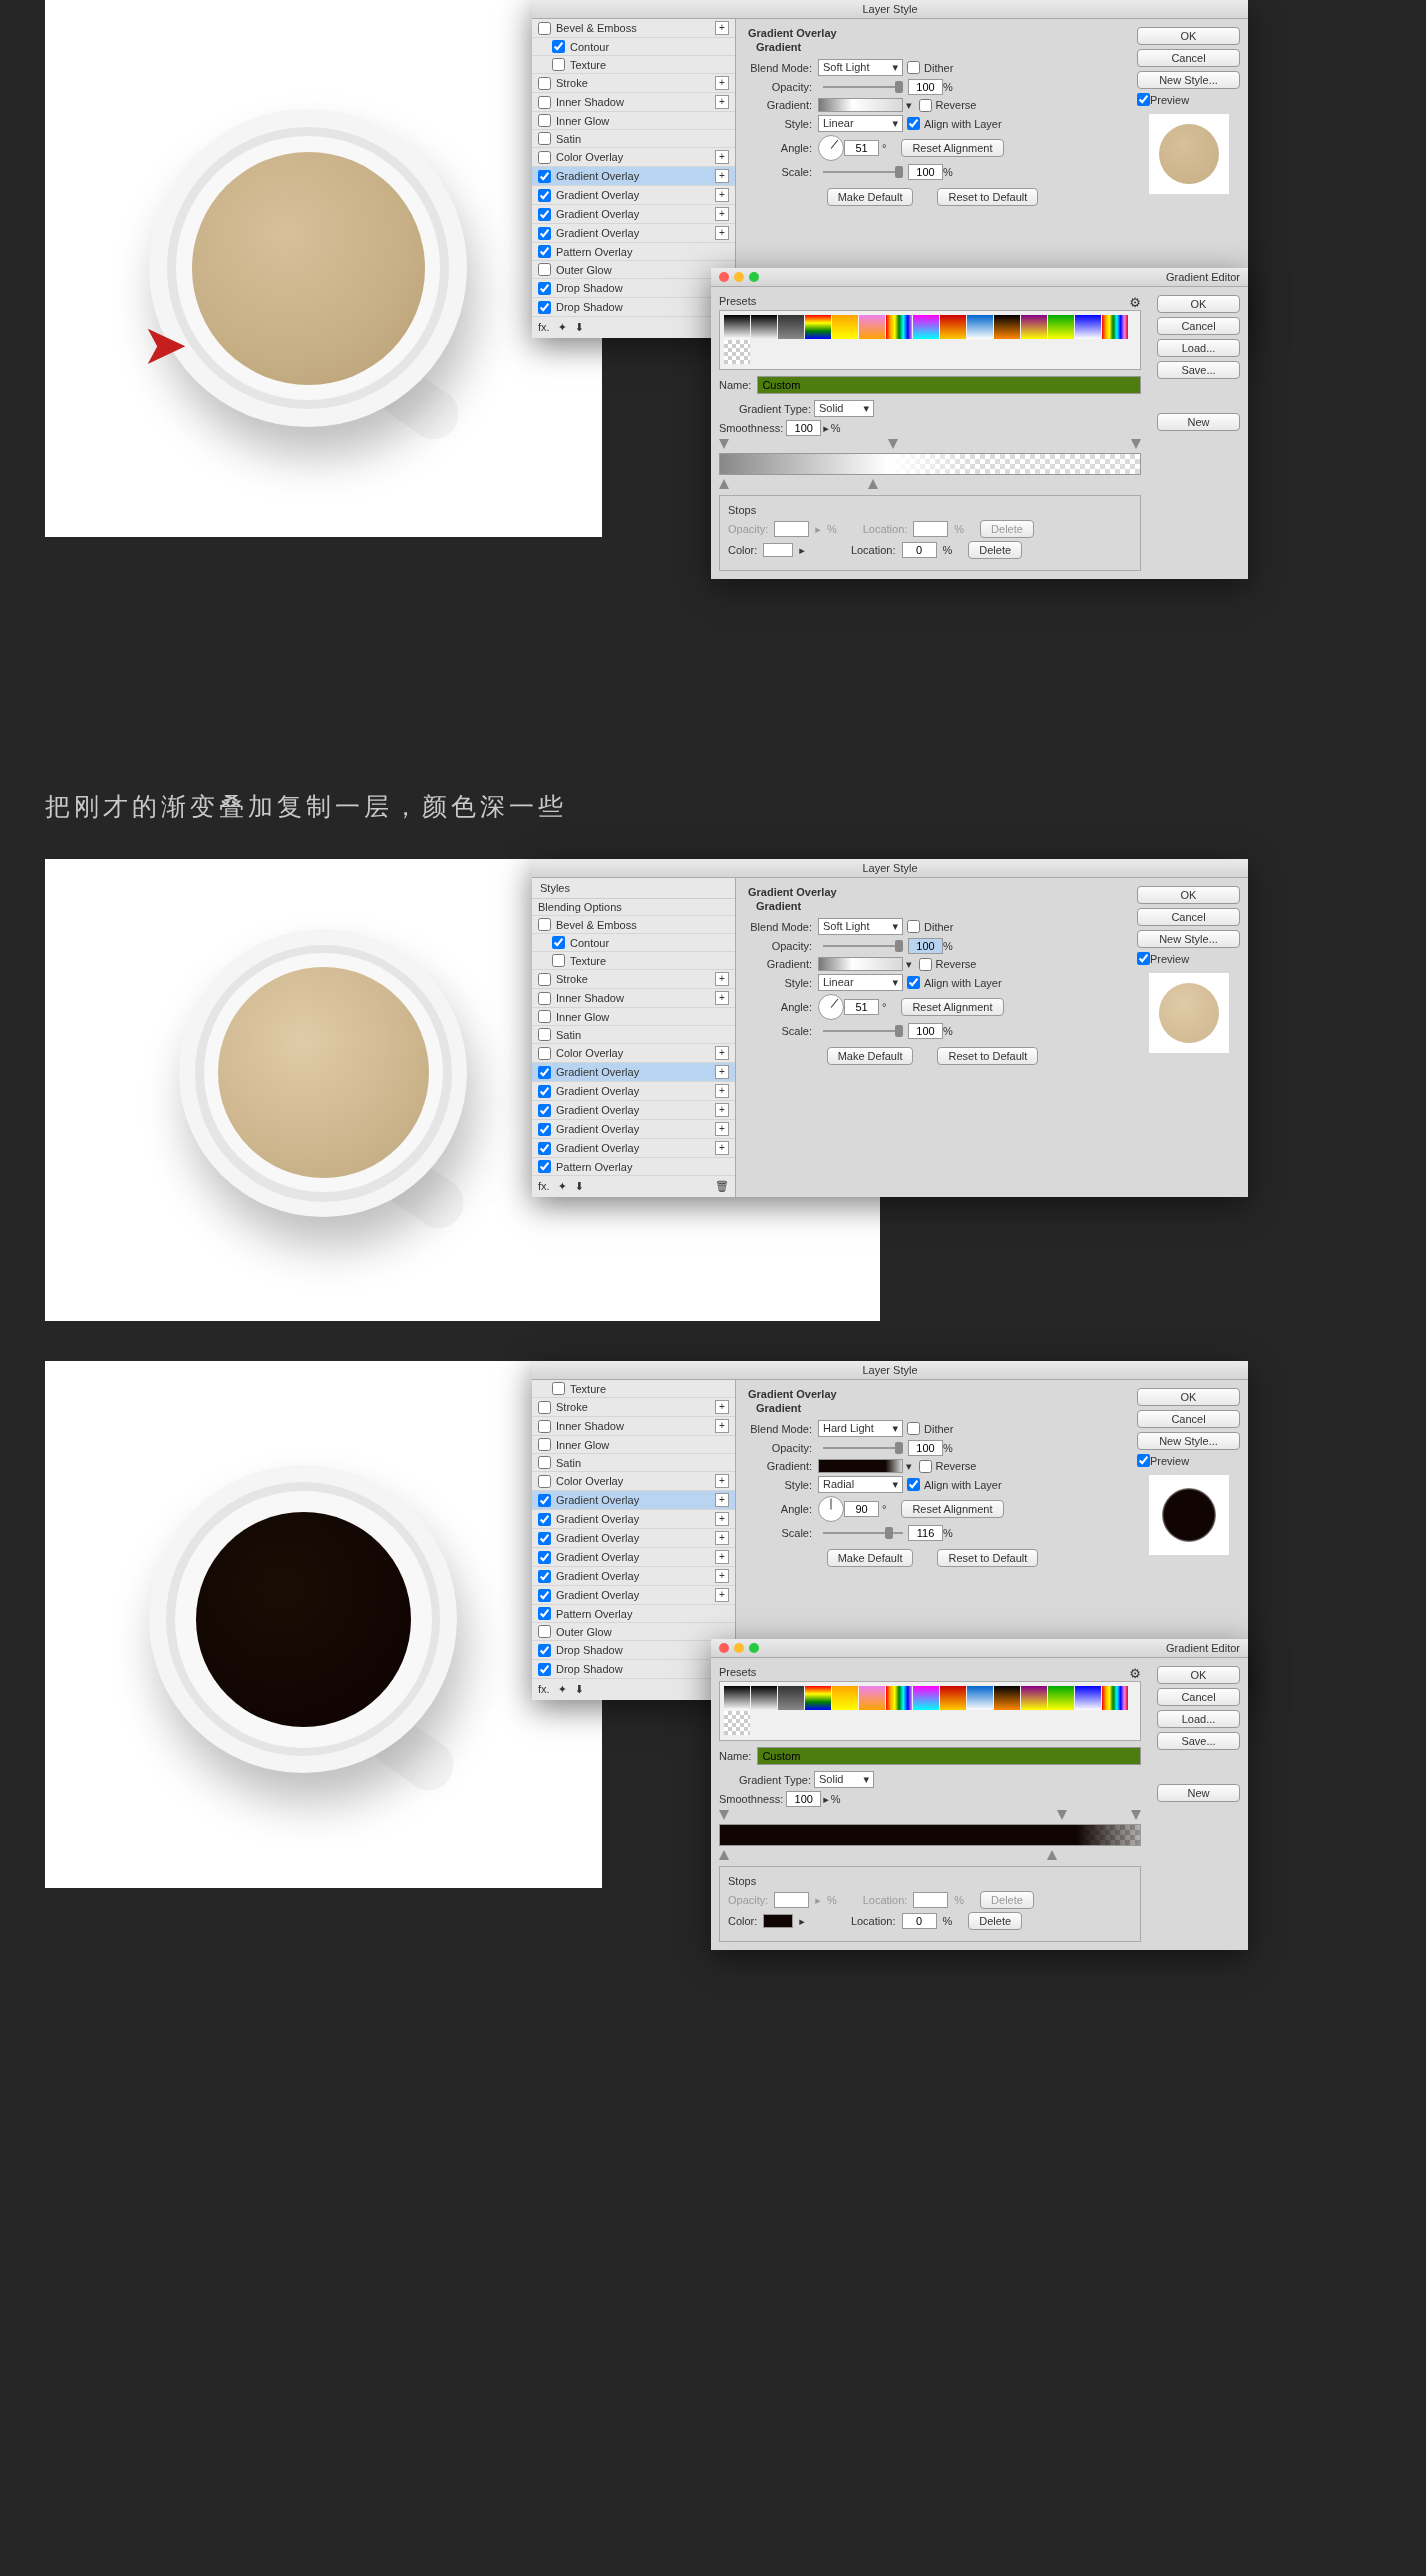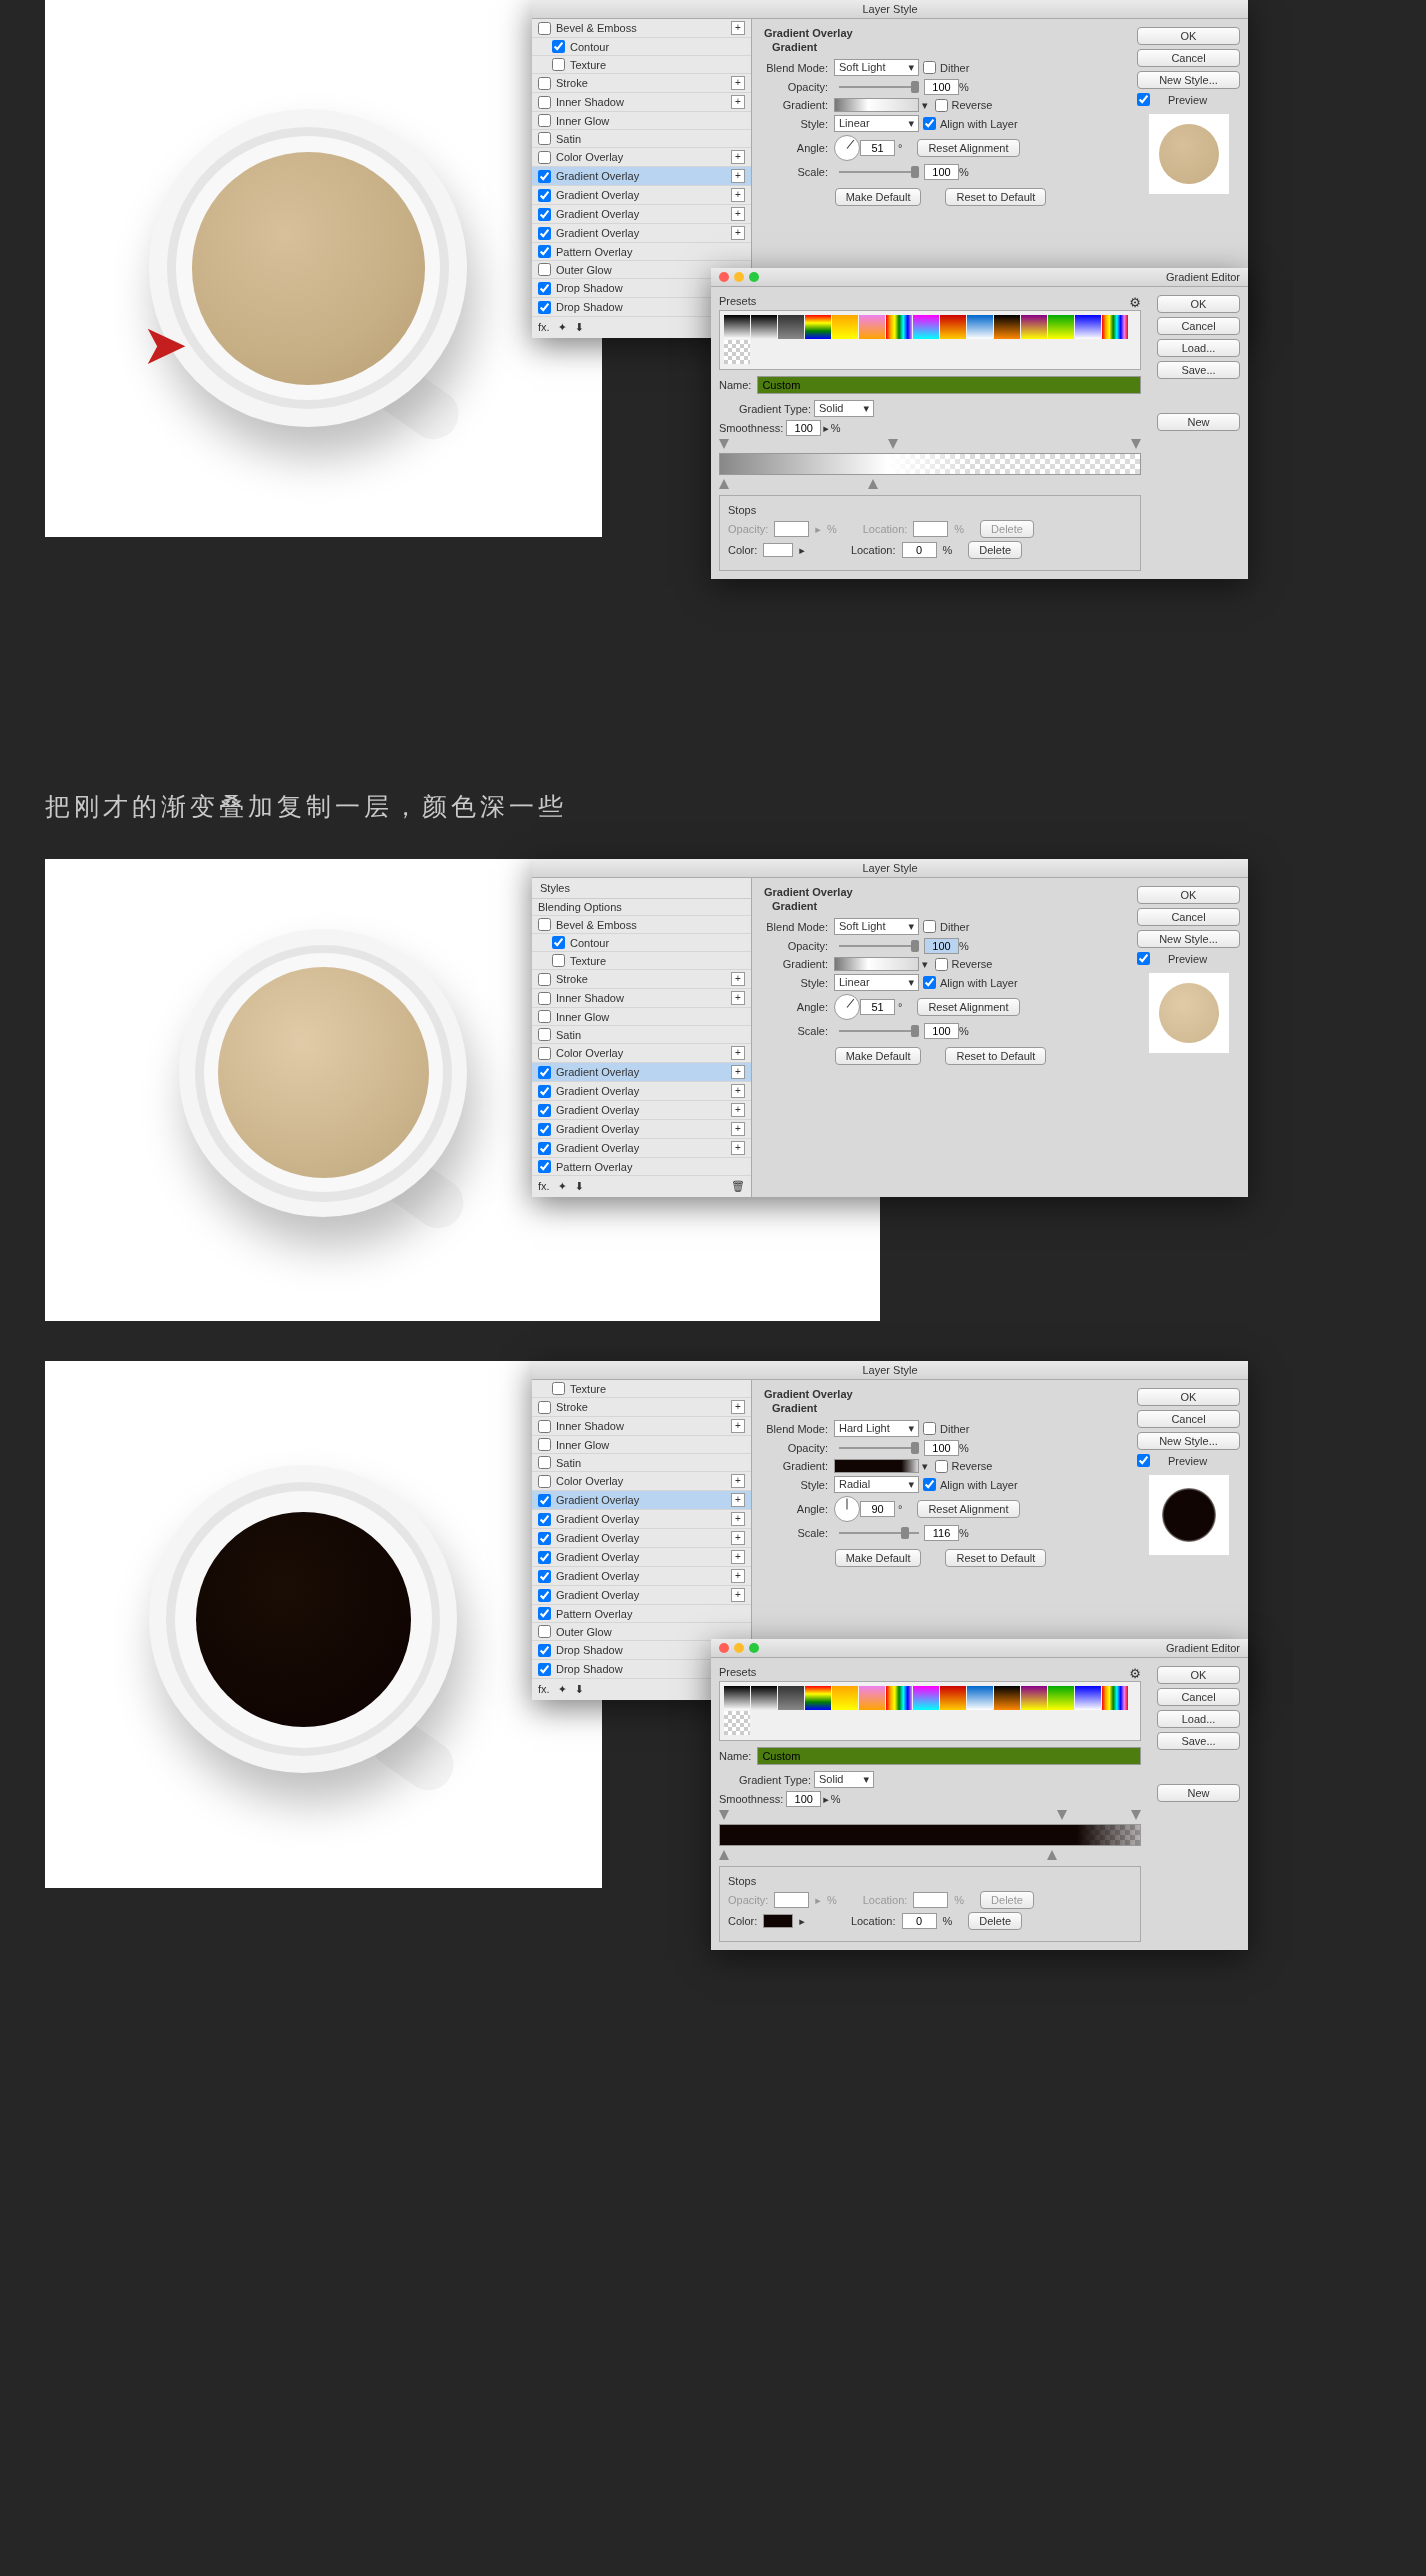--- a/index.html
+++ b/index.html
@@ -12,33 +12,33 @@
 .cup-outer{position:absolute;border-radius:50%;background:#f5f5f5;box-shadow:8px 30px 45px rgba(0,0,0,.25)}
 .cup-rim{position:absolute;border-radius:50%;background:#e5e5e5}
 .cup-inner{position:absolute;border-radius:50%;background:#f8f8f8}
 .coffee-foam{position:absolute;border-radius:50%;background:radial-gradient(circle at 40% 35%,#d7c09a,#c6ae85 60%,#b89e74)}
 .coffee-dark{position:absolute;border-radius:50%;background:radial-gradient(circle at 40% 35%,#1a0d05,#100502 70%)}
 .handle{position:absolute;width:89px;height:40px;border:25px solid #f5f5f5;border-radius:50px;border-left:none;transform:rotate(35deg)}
 .red-arrow{position:absolute;color:#c41e1e;font-size:50px;font-weight:bold}
 .dialog{position:absolute;background:#d9d9d9;box-shadow:0 8px 30px rgba(0,0,0,.5);font-size:11px;color:#333}
 .dlg-title{background:linear-gradient(#ebebeb,#d5d5d5);text-align:center;padding:3px;font-size:11px;border-bottom:1px solid #aaa}
 .dlg-body{display:flex}
-.panel-l{width:220px;border-right:1px solid #aaa;background:#e8e8e8}
+.panel-l{width:204px;border-right:1px solid #aaa;background:#e8e8e8}
 .panel-m{flex:1;padding:8px 12px}
 .panel-r{width:119px;padding:8px;background:#d9d9d9}
 .sl-head{padding:4px 8px;font-size:11px;border-bottom:1px solid #ccc}
 .sl-row{display:flex;align-items:center;padding:2px 6px;border-bottom:1px solid #d5d5d5;background:#e8e8e8}
 .sl-row.sel{background:#b8d4f0}
 .sl-row input[type=checkbox]{margin-right:5px}
 .sl-row .lbl{flex:1;font-size:11px}
 .sl-row .plus{width:14px;height:14px;border:1px solid #999;background:#fff;font-size:10px;text-align:center;line-height:12px}
 .sl-foot{padding:4px 6px;background:#e8e8e8;font-size:11px;display:flex;gap:8px}
 .btn{background:linear-gradient(#fdfdfd,#e8e8e8);border:1px solid #999;border-radius:4px;padding:2px 0;text-align:center;font-size:11px;margin-bottom:4px;cursor:pointer}
 .btn-sm{display:inline-block;padding:2px 10px;margin:0 12px}
-.prev-chk{font-size:11px;margin:4px 0;display:flex;align-items:center;gap:18px}
+.prev-chk{font-size:11px;margin:4px 0;display:flex;align-items:center;gap:0}
 .prev-swatch{width:80px;height:80px;background:#fff;margin:8px auto;display:flex;align-items:center;justify-content:center}
 .prev-circle{width:60px;height:60px;border-radius:50%}
 .sect-h{font-weight:bold;font-size:11px;margin-bottom:2px}
 .sect-sub{font-weight:bold;font-size:11px;margin-left:8px;margin-bottom:6px}
 .frow{display:flex;align-items:center;margin:3px 0;font-size:11px}
 .flbl{width:70px;text-align:right;padding-right:6px}
 .fsel{background:#fff;border:1px solid #999;padding:1px 4px;font-size:11px;width:85px;display:flex;justify-content:space-between}
 .finp{background:#fff;border:1px solid #999;padding:1px 3px;font-size:11px;width:35px;text-align:center}
 .fchk{margin:0 4px}
 .grad-prev{width:85px;height:14px;border:1px solid #999;display:inline-block}

